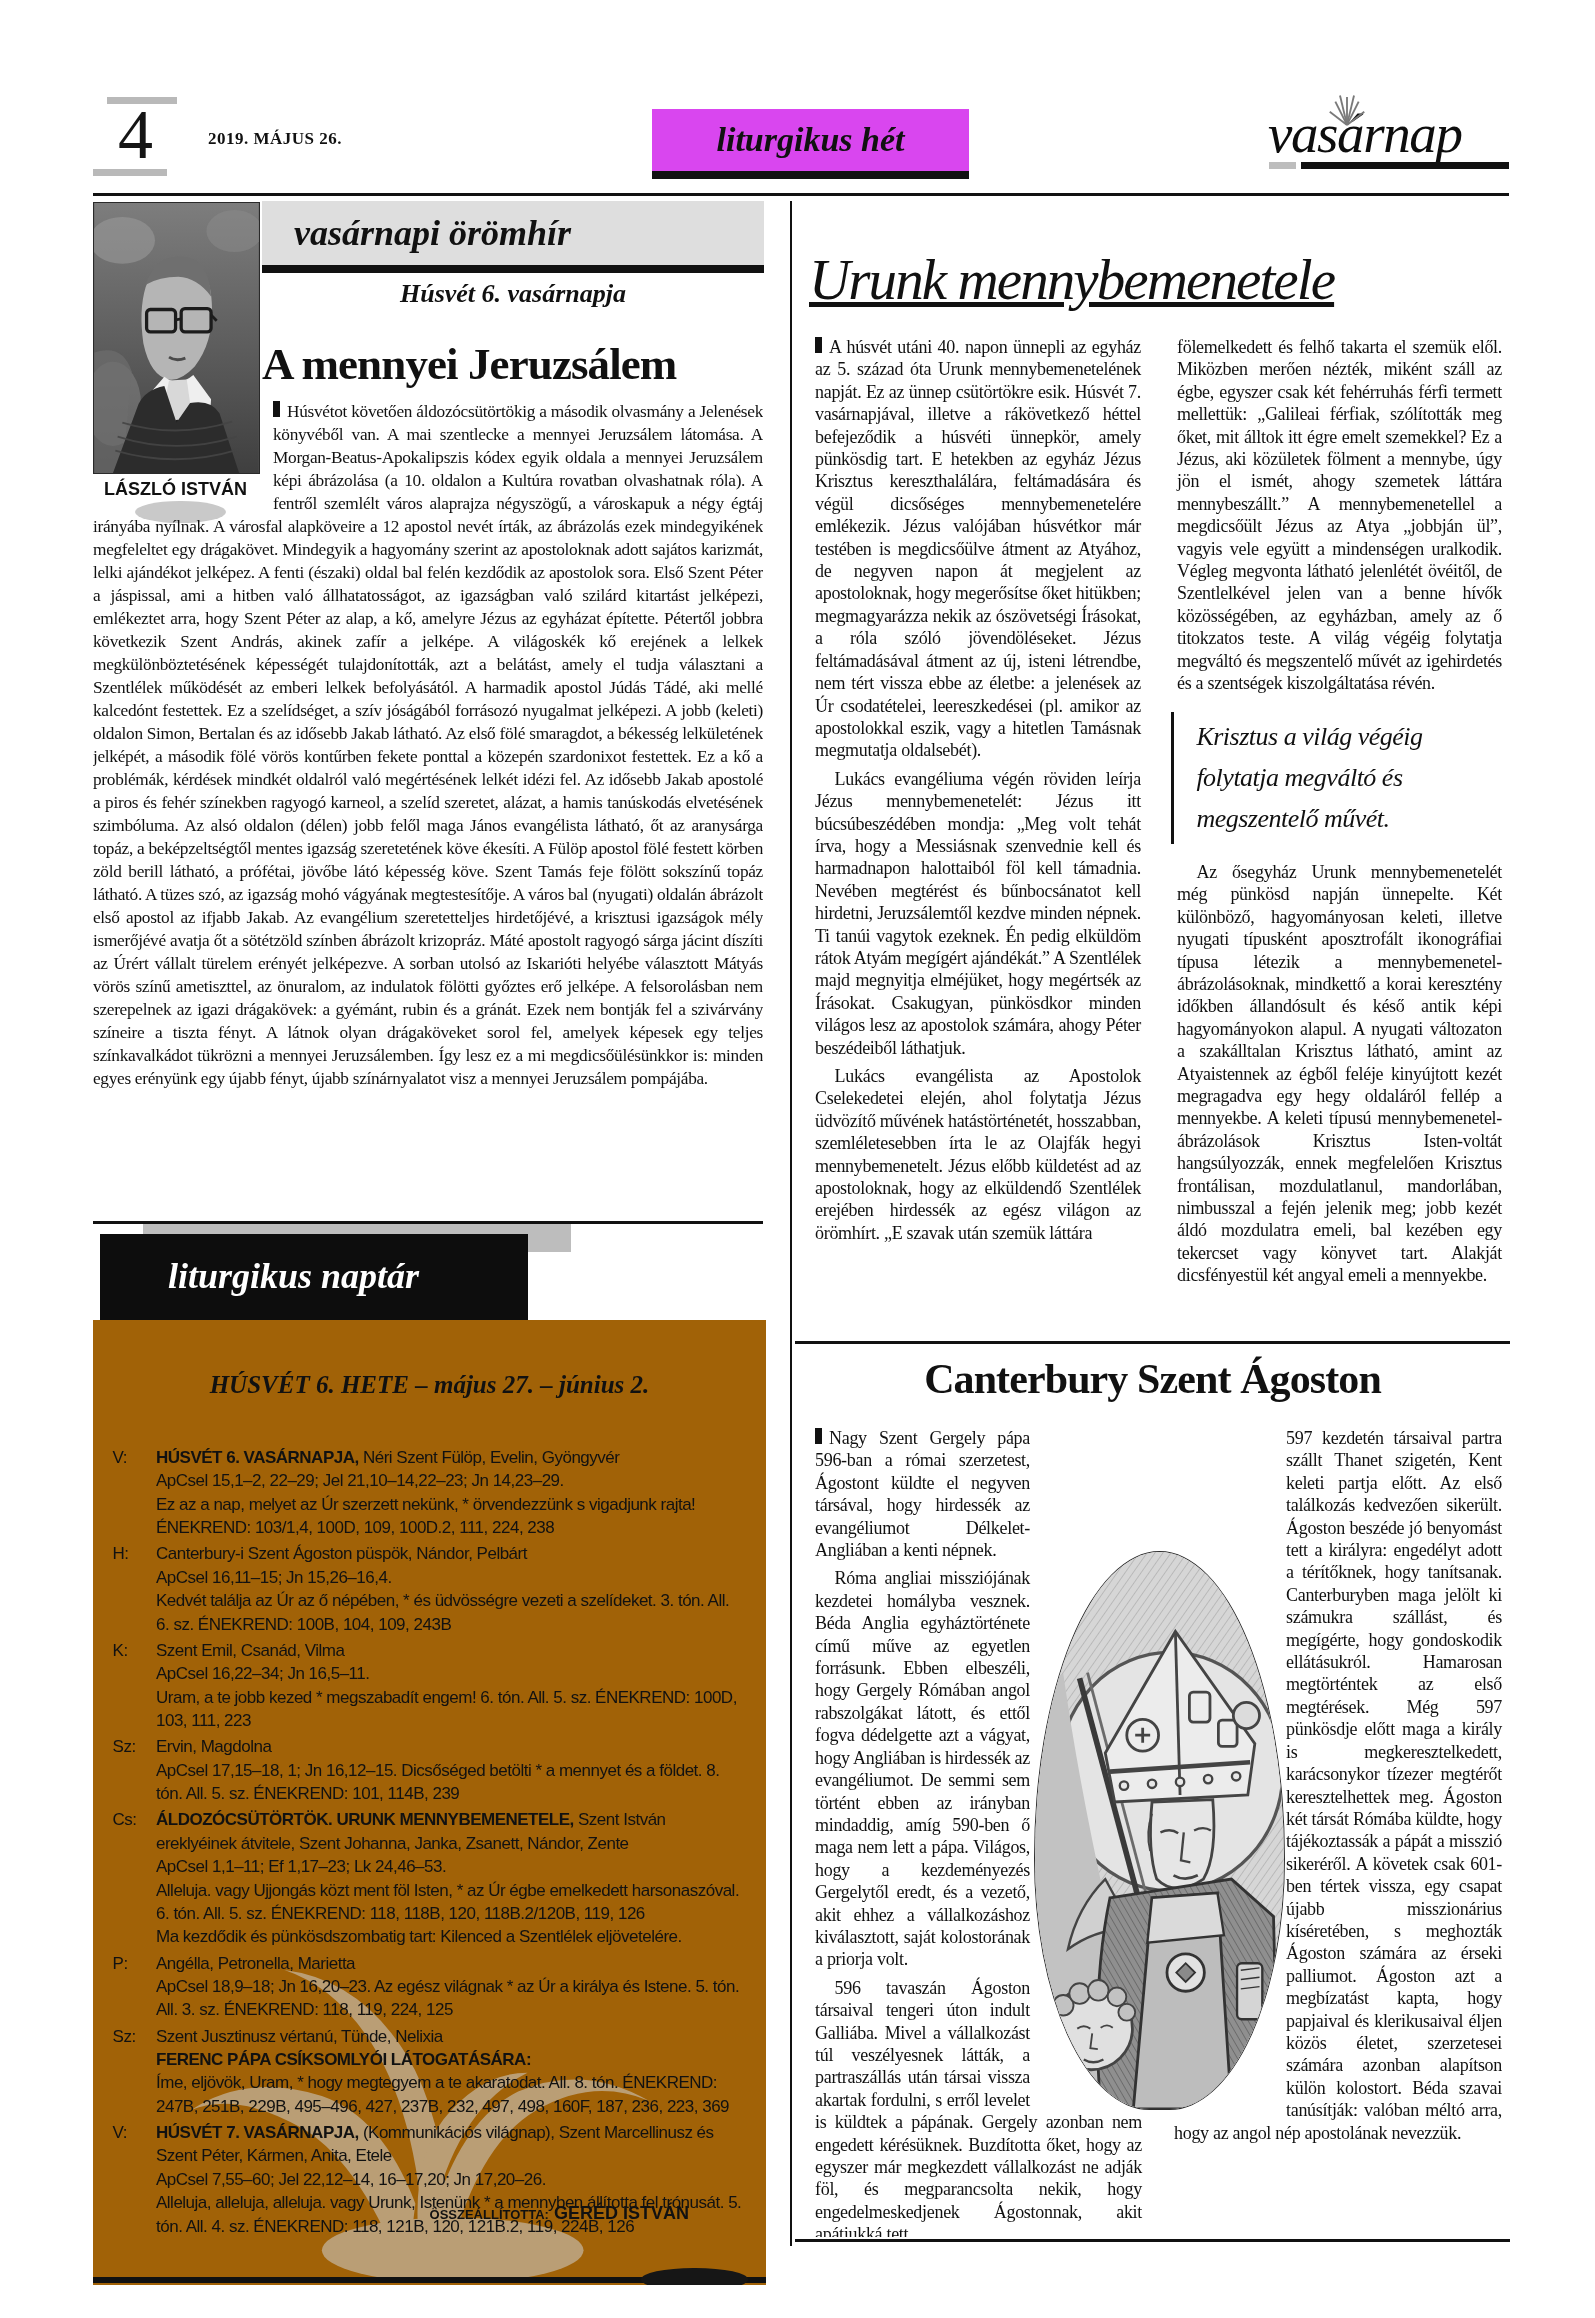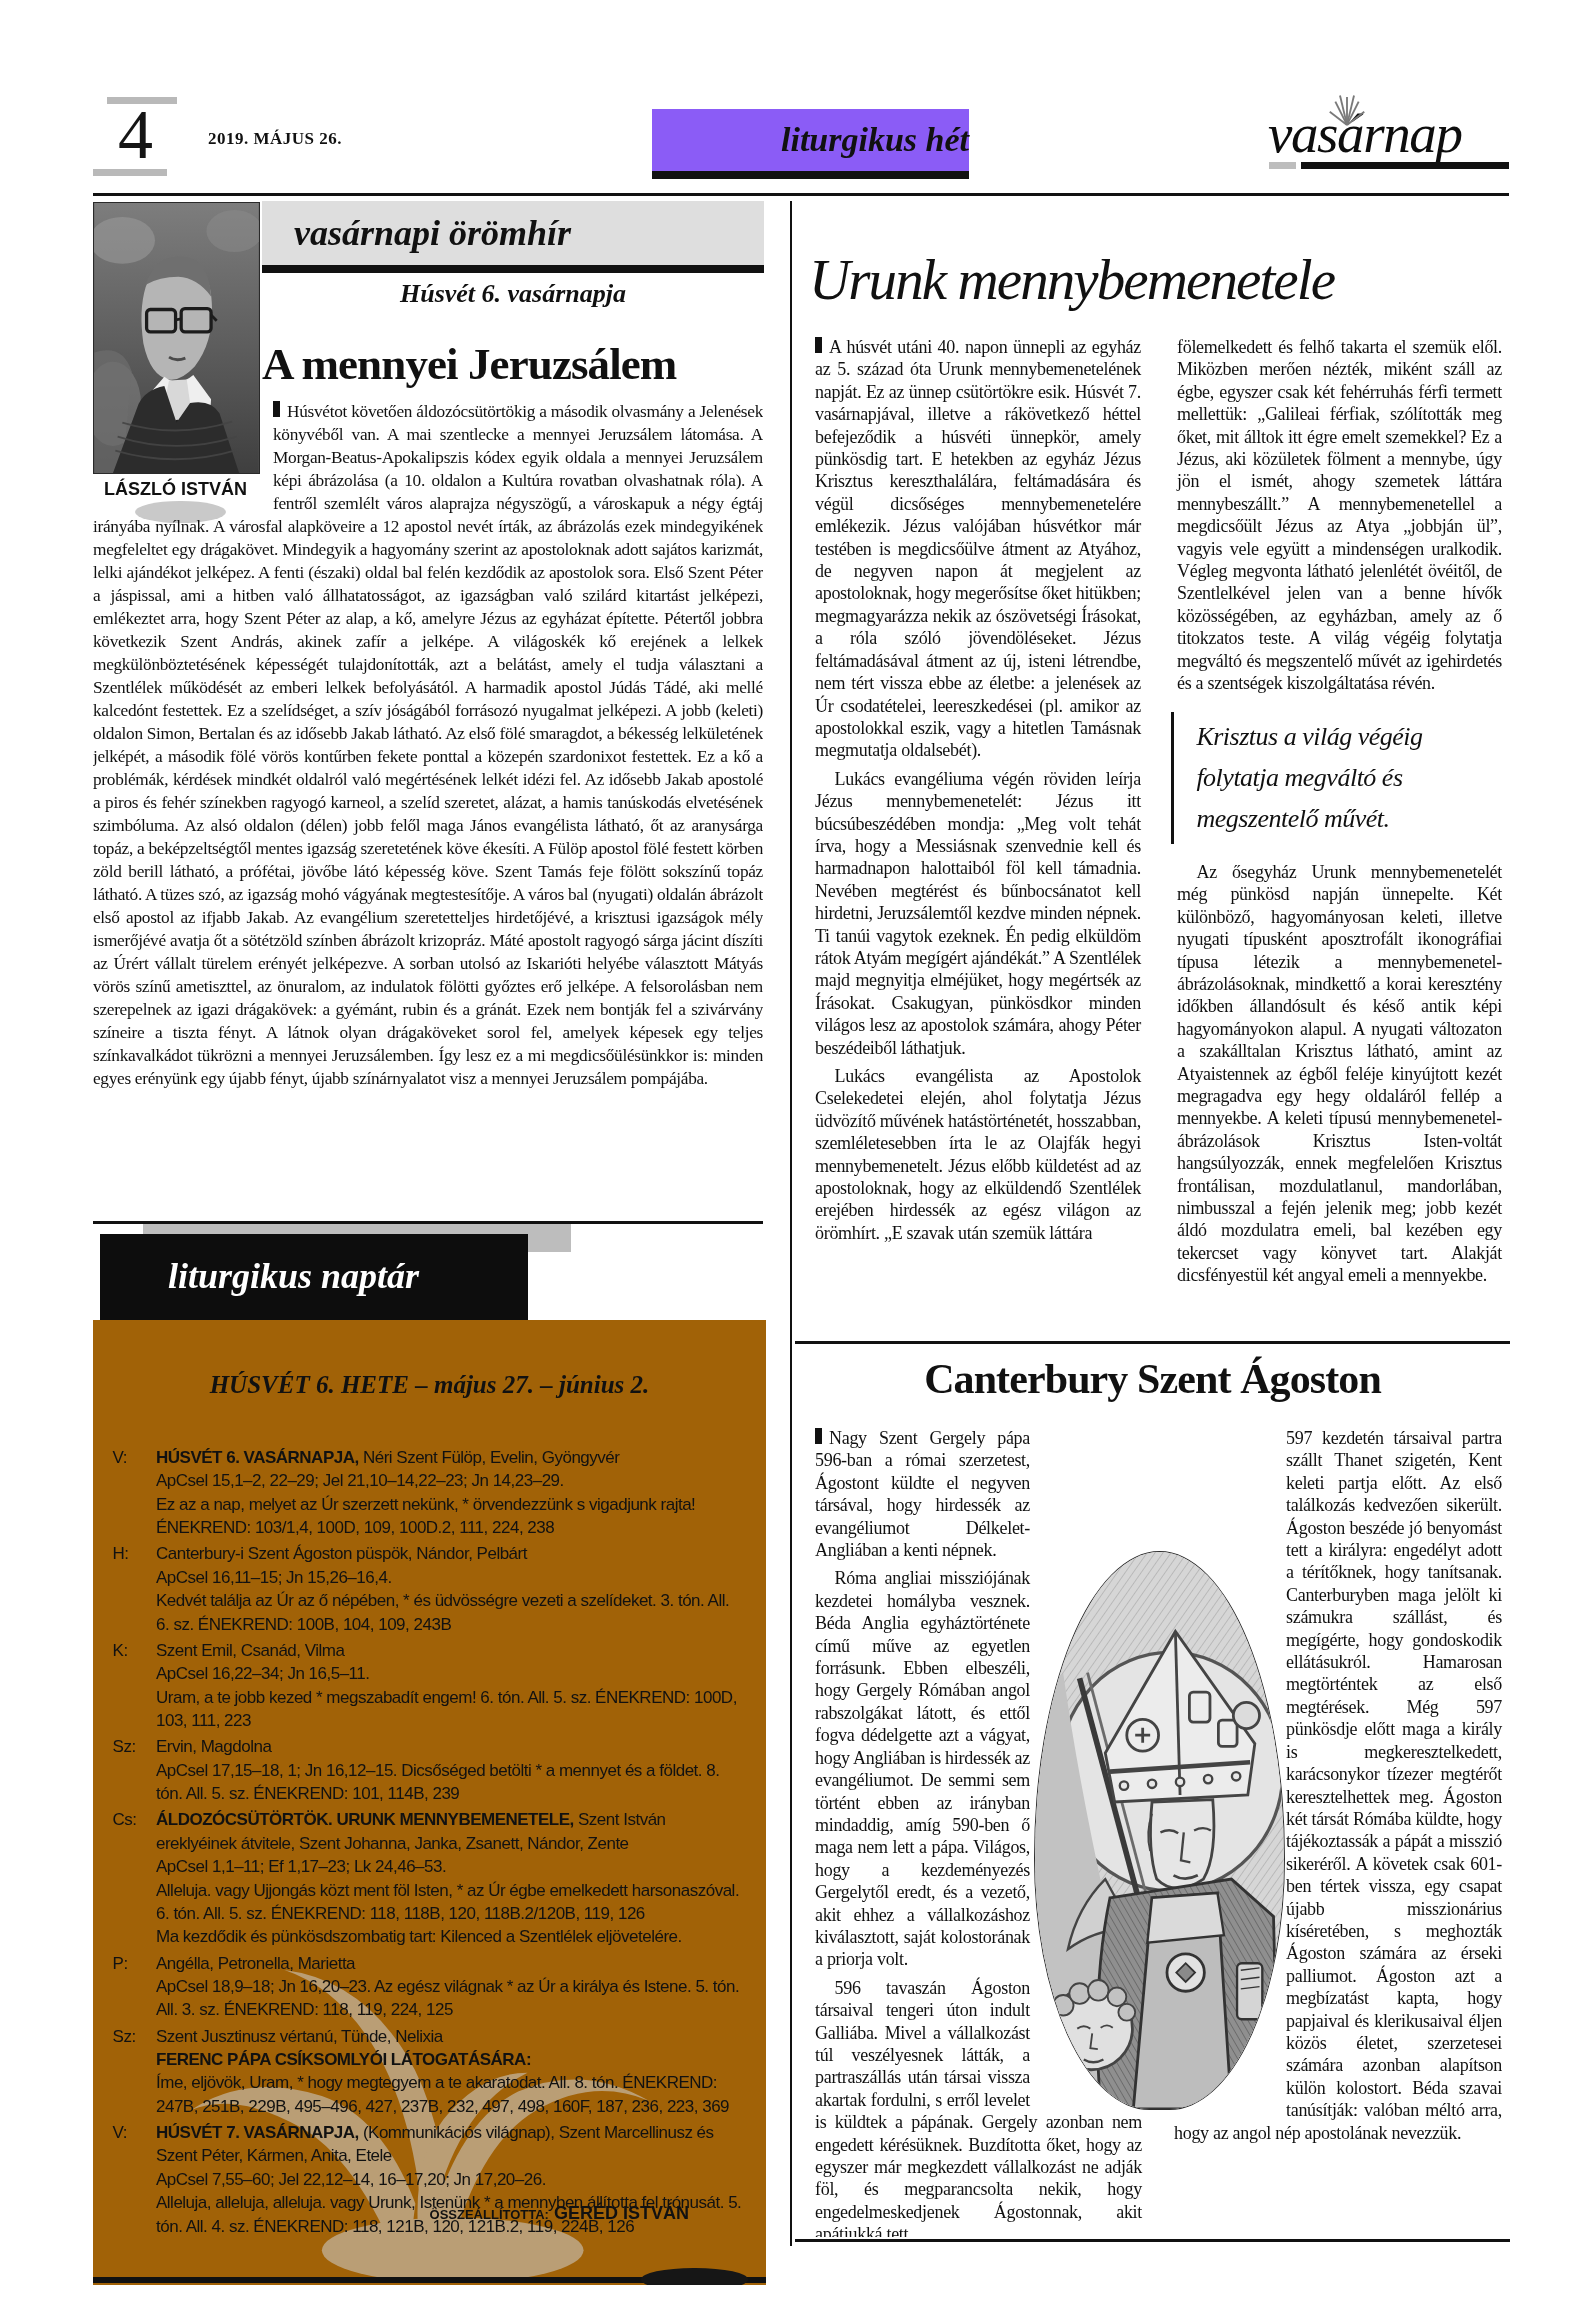--- a/index.html
+++ b/index.html
@@ -3,21 +3,21 @@
 <meta charset="utf-8">
 <style>
   html,body{margin:0;padding:0;background:#ffffff;}
   body{width:1595px;height:2319px;position:relative;font-family:"Liberation Serif",serif;color:#111;overflow:hidden;}
   .abs{position:absolute;}
 
   
   .hdr-graybar{background:#b9b9b9;}
   .page-number{font:normal 70px "Liberation Serif",serif;color:#151515;line-height:1;}
   .page-date{font:bold 17px "Liberation Serif",serif;letter-spacing:0.5px;}
-  .section-box{background:#8b5cf6;text-align:right;}
+  .section-box{background:#d946ef;text-align:center;}
   .section-box span{font:bold italic 34px "Liberation Serif",serif;line-height:61px;}
   .section-underline{background:#111;}
   .masthead{font:italic 55px "Liberation Serif",serif;letter-spacing:-1.4px;color:#0d0d0d;}
   .masthead-bar{background:#111;}
   .masthead-graysq{background:#bdbdbd;}
   .top-rule{background:#111;}
 
   
   .photo-frame{border:1.4px solid #2a2a2a;overflow:hidden;background:#555;}
   .photo-caption{font:bold 18px "Liberation Sans",sans-serif;letter-spacing:0px;color:#111;text-align:center;}
@@ -218,21 +218,21 @@
 
   <div class="cal-credit abs" style="right:77px;top:883px;">
     <span class="lbl">ÖSSZEÁLLÍTOTTA:</span>
     <span>GERÉD ISTVÁN</span>
   </div>
 
   <div class="abs cal-bottomrule" style="left:0;top:957px;width:673px;height:5.6px;"></div>
   <div class="abs cal-ellipse" style="left:548px;top:948px;width:107px;height:23.4px;"></div>
 </div>
 
-<div class="abs asc-title" style="left:809px;top:247px;">Urunk mennybemenetele</div>
+<div class="abs asc-title" style="left:809px;top:247px;text-decoration:underline;">Urunk mennybemenetele</div>
 
 <div class="abs news-col" style="left:809px;top:330px;width:338px;height:1009px;">
     <p><span class="lede-bar"></span>A húsvét utáni 40. napon ünnepli az egyház az 5. század óta Urunk mennybemenetelének napját. Ez az ünnep csütörtökre esik. Húsvét 7. vasárnapjával, illetve a rákövetkező héttel befejeződik a húsvéti ünnepkör, amely pünkösdig tart. E hetekben az egyház Jézus Krisztus kereszthalálára, feltámadására és végül dicsőséges mennybemenetelére emlékezik. Jézus valójában húsvétkor már testében is megdicsőülve átment az Atyához, de negyven napon át megjelent az apostoloknak, hogy megerősítse őket hitükben; megmagyarázza nekik az ószövetségi Írásokat, a róla szóló jövendöléseket. Jézus feltámadásával átment az új, isteni létrendbe, nem tért vissza ebbe az életbe: a jelenések az Úr csodatételei, leereszkedései (pl. amikor az apostolokkal eszik, vagy a hitetlen Tamásnak megmutatja oldalsebét).</p>
     <p>Lukács evangéliuma végén röviden leírja Jézus mennybemenetelét: Jézus itt búcsúbeszédében mondja: „Meg volt tehát írva, hogy a Messiásnak szenvednie kell és harmadnapon halottaiból föl kell támadnia. Nevében megtérést és bűnbocsánatot kell hirdetni, Jeruzsálemtől kezdve minden népnek. Ti tanúi vagytok ezeknek. Én pedig elküldöm rátok Atyám megígért ajándékát.” A Szentlélek majd megnyitja elméjüket, hogy megértsék az Írásokat. Csakugyan, pünkösdkor minden világos lesz az apostolok számára, ahogy Péter beszédeiből láthatjuk.</p>
     <p>Lukács evangélista az Apostolok Cselekedetei elején, ahol folytatja Jézus üdvözítő művének hatástörténetét, hosszabban, szemléletesebben írta le az Olajfák hegyi mennybemenetelt. Jézus előbb küldetést ad az apostoloknak, hogy az elküldendő Szentlélek erejében hirdessék az egész világon az örömhírt. „E szavak után szemük láttára</p>
   </div>
 
 <div class="abs news-col" style="left:1171px;top:330px;width:337px;height:1009px;">
   <div>
       <p>fölemelkedett és felhő takarta el szemük elől. Miközben merően nézték, miként száll az égbe, egyszer csak két fehérruhás férfi termett mellettük: „Galileai férfiak, szólították meg őket, mit álltok itt égre emelt szemekkel? Ez a Jézus, aki közületek fölment a mennybe, úgy jön el ismét, ahogy szemetek láttára mennybeszállt.” A mennybemenetellel a megdicsőült Jézus az Atya „jobbján ül”, vagyis vele együtt a mindenségen uralkodik. Végleg megvonta látható jelenlétét övéitől, de Szentlelkével jelen van a benne hívők közösségében, az egyházban, amely az ő titokzatos teste. A világ végéig folytatja megváltó és megszentelő művét az igehirdetés és a szentségek kiszolgáltatása révén.</p>

